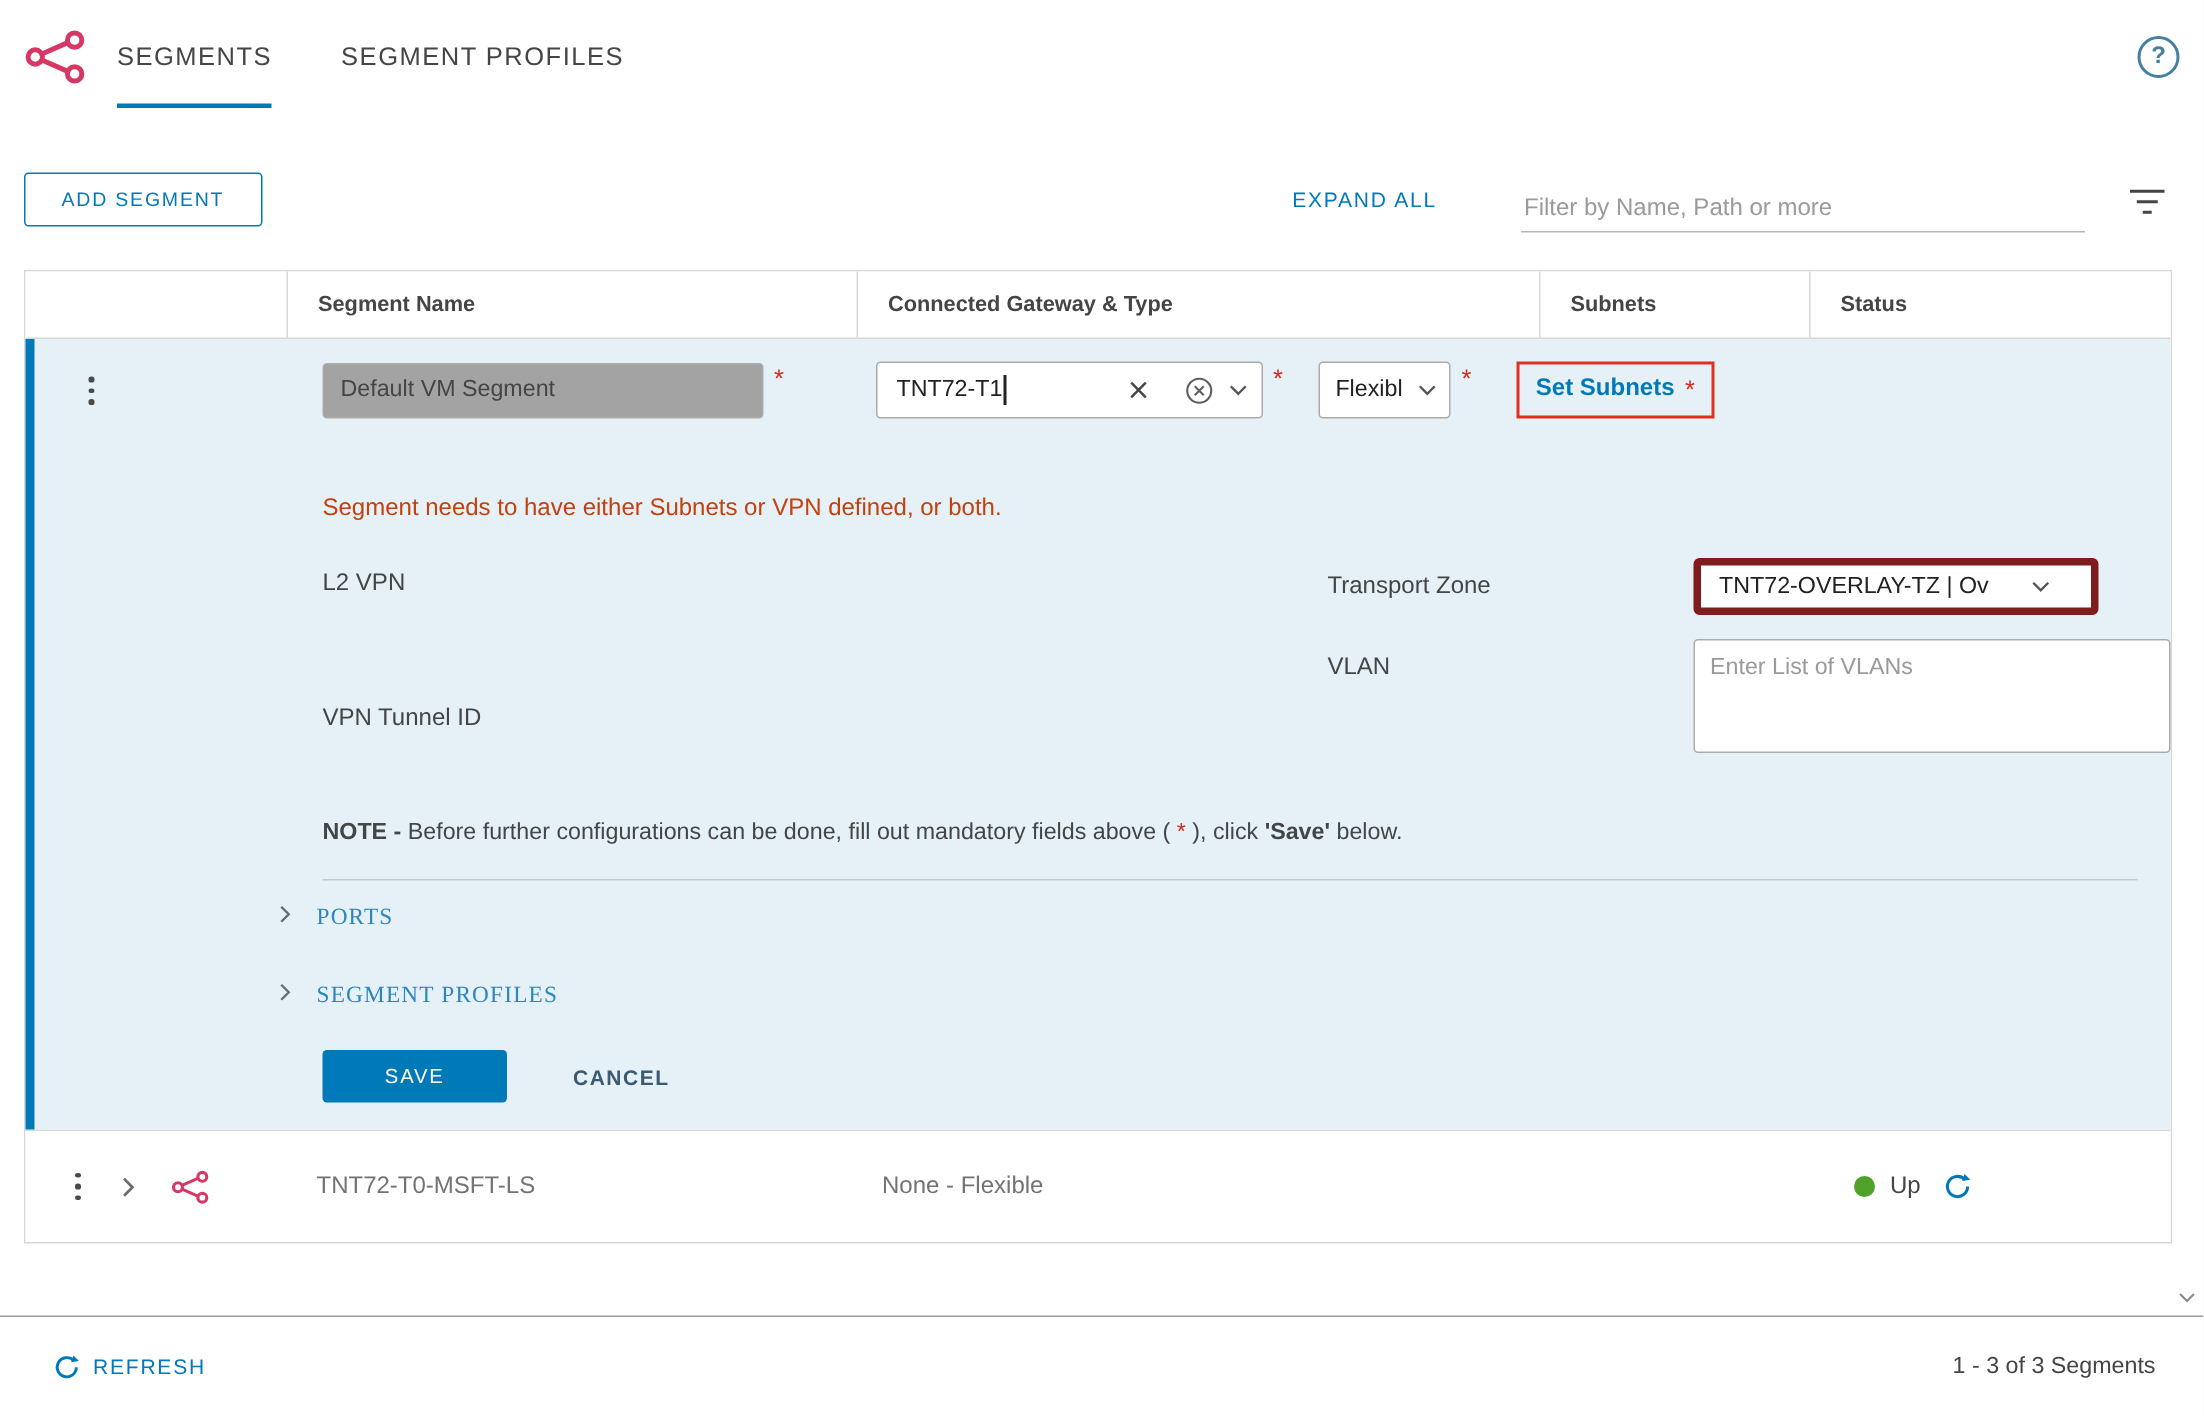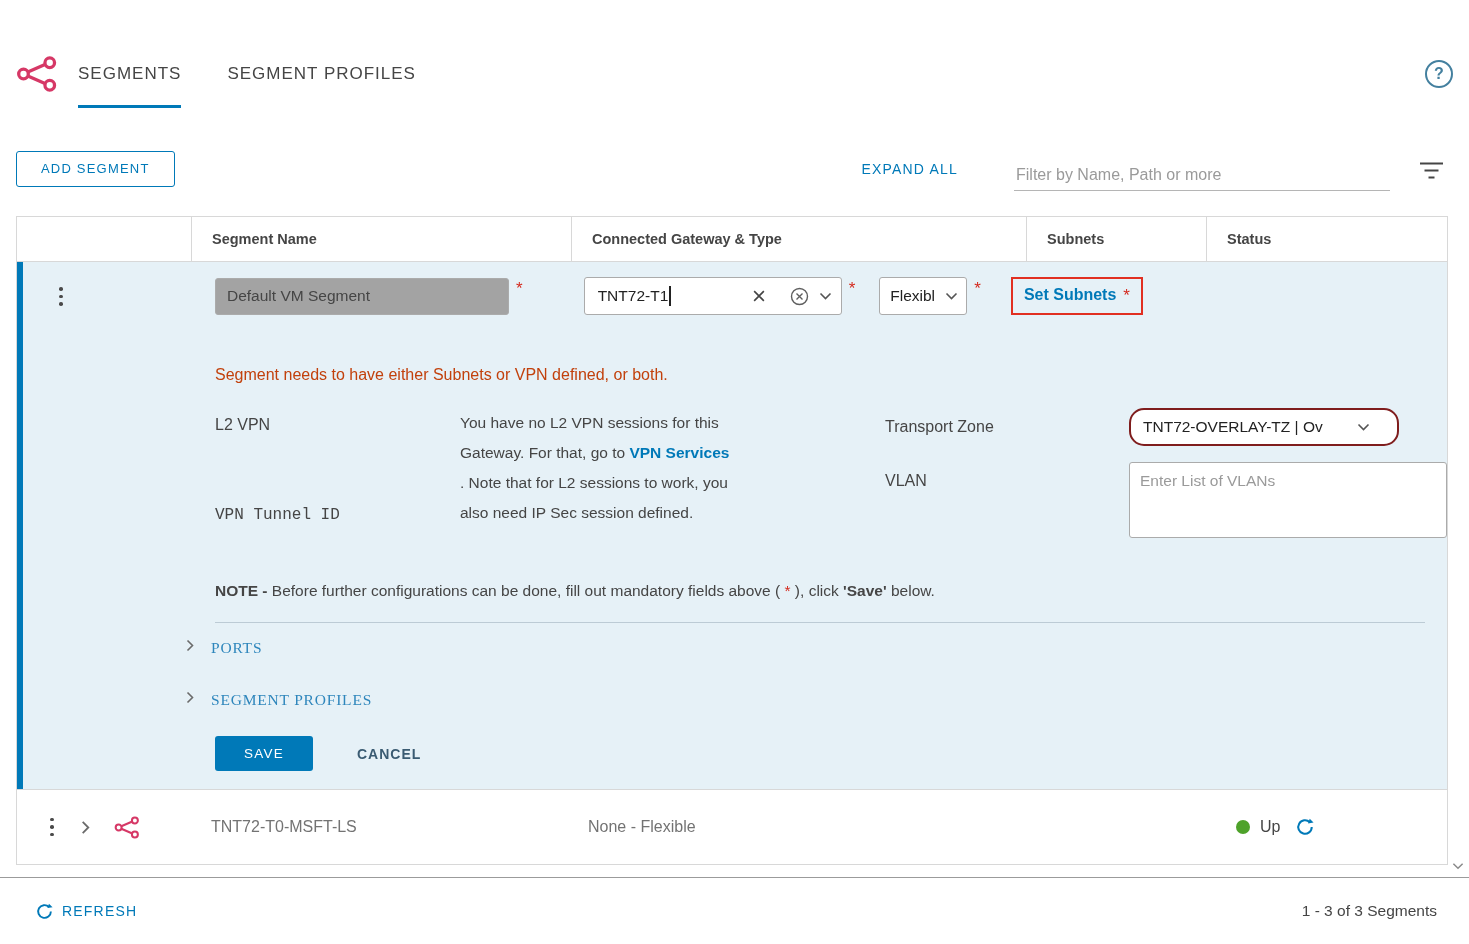--- a/index.html
+++ b/index.html
@@ -8,21 +8,21 @@
     position: relative;
     width: 1469px;
     height: 944px;
     font-family: "Liberation Sans", sans-serif;
     color: #454545;
     background: #fff;
     overflow: hidden;
   }
 
   
-  .topbar { display:flex; align-items:center; height:76px; padding:0 16px;margin-top:36px; }
+  .topbar { display:flex; align-items:center; height:76px; padding:0 16px; }
   .logo { margin-right:20px; display:flex; align-items:center; }
   .tab {
     position:relative; height:76px; display:flex; align-items:center;
     font-size:17px; letter-spacing:1px; color:#454545; margin-right:46px; cursor:pointer;
   }
   .tab.active::after {
     content:""; position:absolute; left:0; right:0; bottom:4px; height:3px; background:#0079b8;
   }
   .help-circle {
     margin-left:auto; width:28px; height:28px; border:2px solid #44809f; border-radius:50%;
@@ -96,30 +96,30 @@
   .set-subnets .label { color:#0079b8; font-size:16px; font-weight:600; }
   .set-subnets .star { margin-left:2px; margin-top:0; }
 
   .info-text { margin-left:192px; margin-top:51px; font-size:16px; color:#c2410c; }
 
   .form { display:flex; margin-left:192px; margin-top:24px; }
   .form-left { display:flex; width:712px; }
   .left-labels { width:245px; }
   .lbl { font-size:16px; color:#454545; }
   .lbl-l2vpn { margin-top:8px; }
-  .lbl-vpn-tunnel { margin-top:72px;font-family:Liberation Mono, monospace; }
+  .lbl-vpn-tunnel { margin-top:72px; }
   .l2vpn-desc { width:278px; font-size:15.5px; line-height:30px; color:#454545; }
   .vpn-link { color:#0079b8; font-weight:700; cursor:pointer; }
   .form-right { flex:1; }
   .fr-row { display:flex; align-items:center; }
   .fr-row .lbl { width:244px; }
   .fr-row2 { margin-top:16px; align-items:flex-start; }
   .fr-row2 .lbl { margin-top:10px; }
   .dd {
-    width:270px; height:38px; background:#fff; border:2px solid #7f1d1d; border-radius:15px;
+    width:270px; height:38px; background:#fff; border:5px solid #7f1d1d; border-radius:4px;
     display:flex; align-items:center; padding:0 27px 0 12px; cursor:pointer;
   }
   .dd-text { flex:1; overflow:hidden; white-space:nowrap; font-size:15.5px; color:#222; }
   .vlan-area {
     width:318px; height:76px; background:#fff; border:1px solid #ababab; border-radius:3px;
     padding:9px 10px; font-size:15.5px; font-family:inherit; color:#454545; resize:none; outline:none;
   }
   .vlan-area::placeholder { color:#9a9a9a; }
 
   .note { margin-left:192px; margin-top:44px; font-size:15.5px; color:#454545; }
@@ -128,21 +128,21 @@
   .divider { margin:22px 22px 0 192px; border-top:1px solid #bccbd5; }
 
   .section { display:flex; align-items:flex-start; margin-left:163px; cursor:pointer;font-family:Liberation Serif, serif; }
   .section-ports { margin-top:16px; height:26px; }
   .section-profiles { margin-top:26px; height:26px; }
   .section .chevr { display:flex; margin-right:17px; }
   .section-label { color:#2e86bc; font-size:15.5px; font-weight:500; letter-spacing:0.8px; }
 
   .actions { display:flex; align-items:center; margin-left:192px; margin-top:19px; }
   .btn-save {
-    width:98px; height:35px; background:#0079b8; color:#fff; border:none; border-radius:3px;
+    width:123px; height:35px; background:#0079b8; color:#fff; border:none; border-radius:3px;
     font-size:13.5px; font-weight:500; letter-spacing:1.2px; cursor:pointer; font-family:inherit;
   }
   .btn-cancel {
     margin-left:44px; color:#3a5b72; font-size:14px; font-weight:600; letter-spacing:1px; cursor:pointer;text-align:center;
   }
 
   
   .trow {
     display:grid; grid-template-columns:174px 380px 455px 180px 1fr;
     height:75px; align-items:center; background:#fff; border-top:1px solid #d8d8d8;
@@ -270,21 +270,20 @@
       </div>
 
       <div class="info-text">Segment needs to have either Subnets or VPN defined, or both.</div>
 
       <div class="form">
         <div class="form-left">
           <div class="left-labels">
             <div class="lbl lbl-l2vpn">L2 VPN</div>
             <div class="lbl lbl-vpn-tunnel">VPN Tunnel ID</div>
           </div>
-          <div class="l2vpn-desc"><span>You have no L2 VPN sessions for this Gateway. For that, go to </span><span class="vpn-link">VPN Services</span><span> . Note that for L2 sessions to work, you also need IP Sec session defined.</span></div>
         </div>
         <div class="form-right">
           <div class="fr-row">
             <div class="lbl">Transport Zone</div>
             <div class="dd">
               <span class="dd-text">TNT72-OVERLAY-TZ | Ov</span>
               <span class="chev">
                 <svg width="13" height="8" viewBox="0 0 13 8">
                     <polyline points="1.5,1.5 6.5,6.5 11.5,1.5" fill="none" stroke="#555" stroke-width="1.6"></polyline>
                   </svg>

